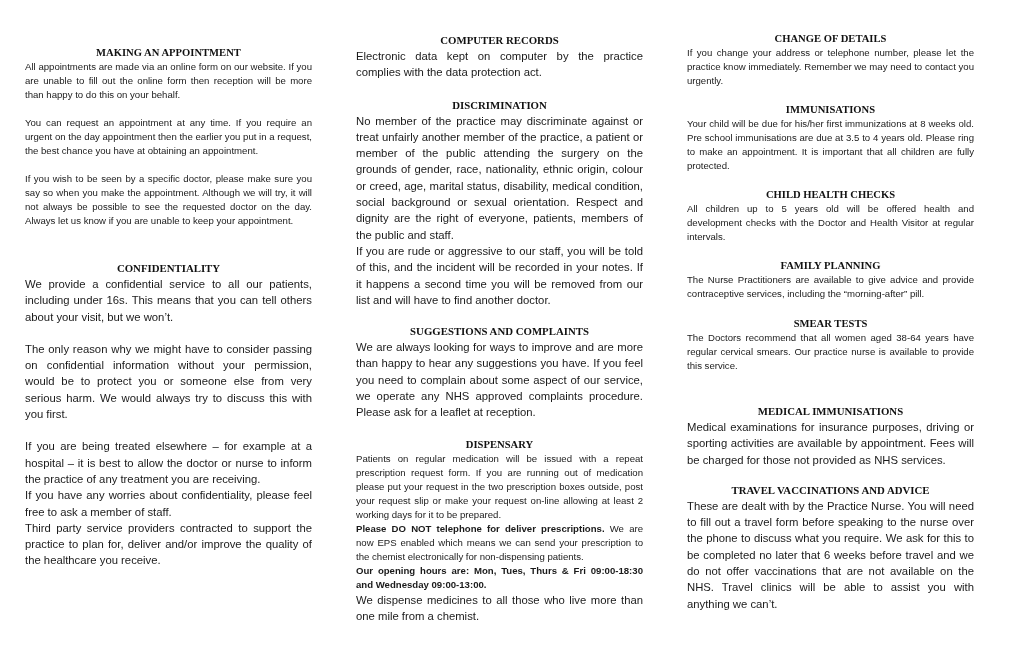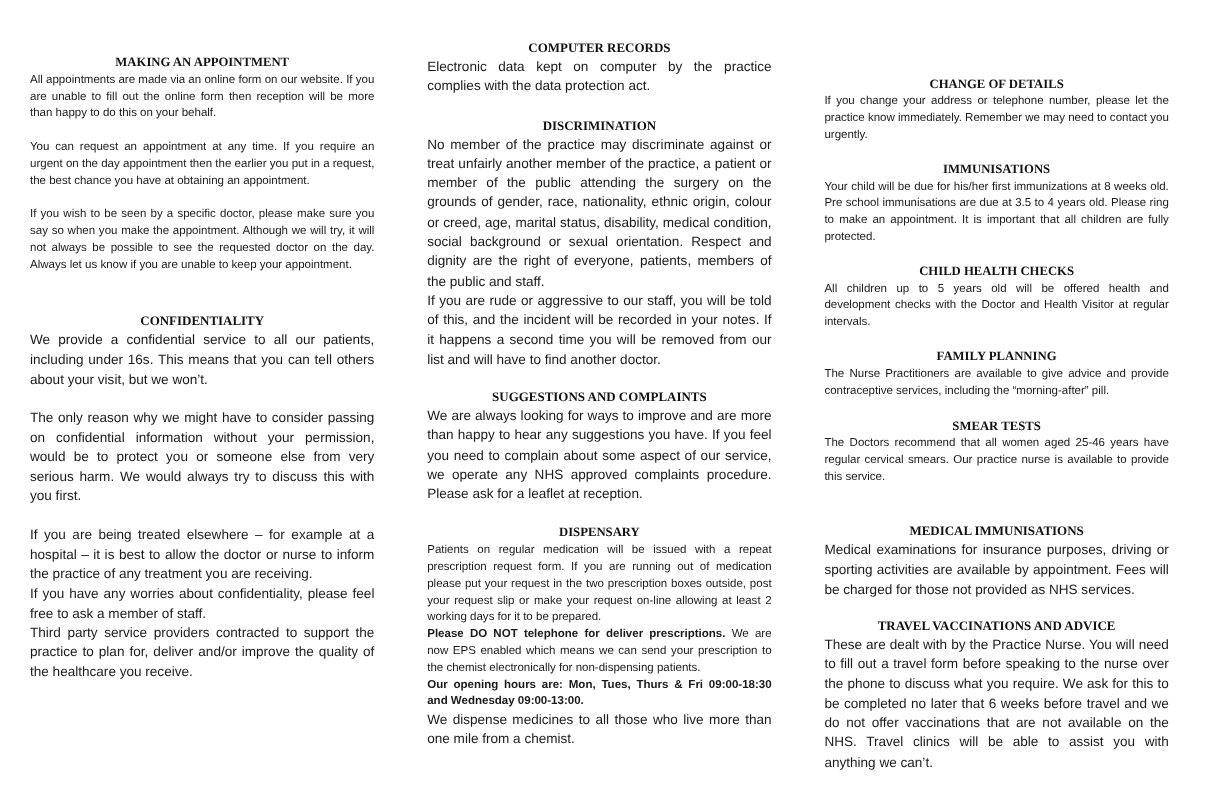--- a/index.html
+++ b/index.html
@@ -1,20 +1,20 @@
 <!DOCTYPE html>
 <html><head>
 <meta charset="utf-8">
 <style>
   html, body { margin: 0; padding: 0; background: #ffffff; }
   body { width: 1024px; height: 655px; position: relative; overflow: hidden; font-family: "Liberation Sans", sans-serif; color: #1a1a1a; }
   .col { position: absolute; }
   .col-left { left: 25px; top: 46px; width: 287px; }
   .col-mid { left: 356px; top: 32px; width: 287px; }
-  .col-right { left: 687px; top: 32px; width: 287px; margin-top: 32px; }
+  .col-right { left: 687px; top: 32px; width: 287px; }
   h2 { font-family: Liberation Serif, serif; font-weight: bold; text-align: center; margin: 0; color: #111; }
   p { margin: 0; text-align: justify; }
   .s { font-size: 9.6px; line-height: 14px; }
   .s h2 { font-size: 10.6px; line-height: 14px; }
   .l { font-size: 11.3px; line-height: 16.3px; }
   .l h2 { font-size: 10.8px; line-height: 16px; }
   .gap { height: 14px; }
   .gap-l { height: 16px; }
   b { font-weight: bold; }
 </style>
@@ -86,21 +86,21 @@
     <p>All children up to 5 years old will be offered health and development checks with the Doctor and Health Visitor at regular intervals.</p>
   </section>
   <div style="height:15px"></div>
   <section class="s">
     <h2>FAMILY PLANNING</h2>
     <p>The Nurse Practitioners are available to give advice and provide contraceptive services, including the “morning-after” pill.</p>
   </section>
   <div style="height:16px"></div>
   <section class="s">
     <h2>SMEAR TESTS</h2>
-    <p>The Doctors recommend that all women aged 25-46 years have regular cervical smears.  Our practice nurse is available to provide this service.</p>
+    <p>The Doctors recommend that all women aged 38-64 years have regular cervical smears.  Our practice nurse is available to provide this service.</p>
   </section>
   <div style="height:30px"></div>
   <section class="l">
     <h2>MEDICAL IMMUNISATIONS</h2>
     <p>Medical examinations for insurance purposes, driving or sporting activities are available by appointment. Fees will be charged for those not provided as NHS services.</p>
   </section>
   <div style="height:14px"></div>
   <section class="l">
     <h2>TRAVEL VACCINATIONS AND ADVICE</h2>
     <p>These are dealt with by the Practice Nurse.  You will need to fill out a travel form before speaking to the nurse over the phone to discuss what you require. We ask for this to be completed no later that 6 weeks before travel and we do not offer vaccinations that are not available on the NHS. Travel clinics will be able to assist you with anything we can’t.</p>

